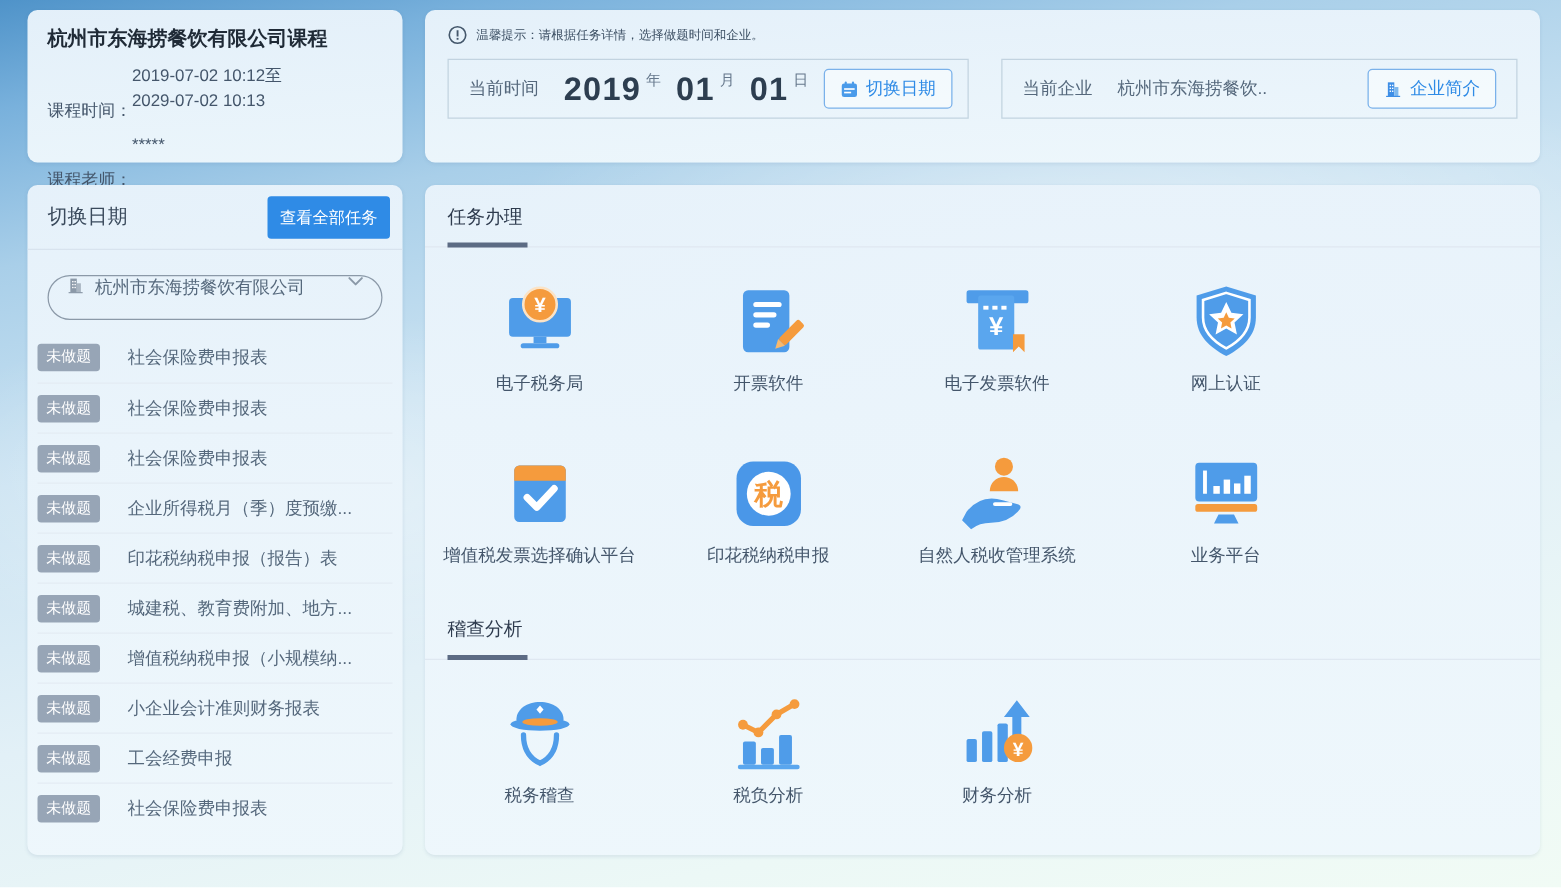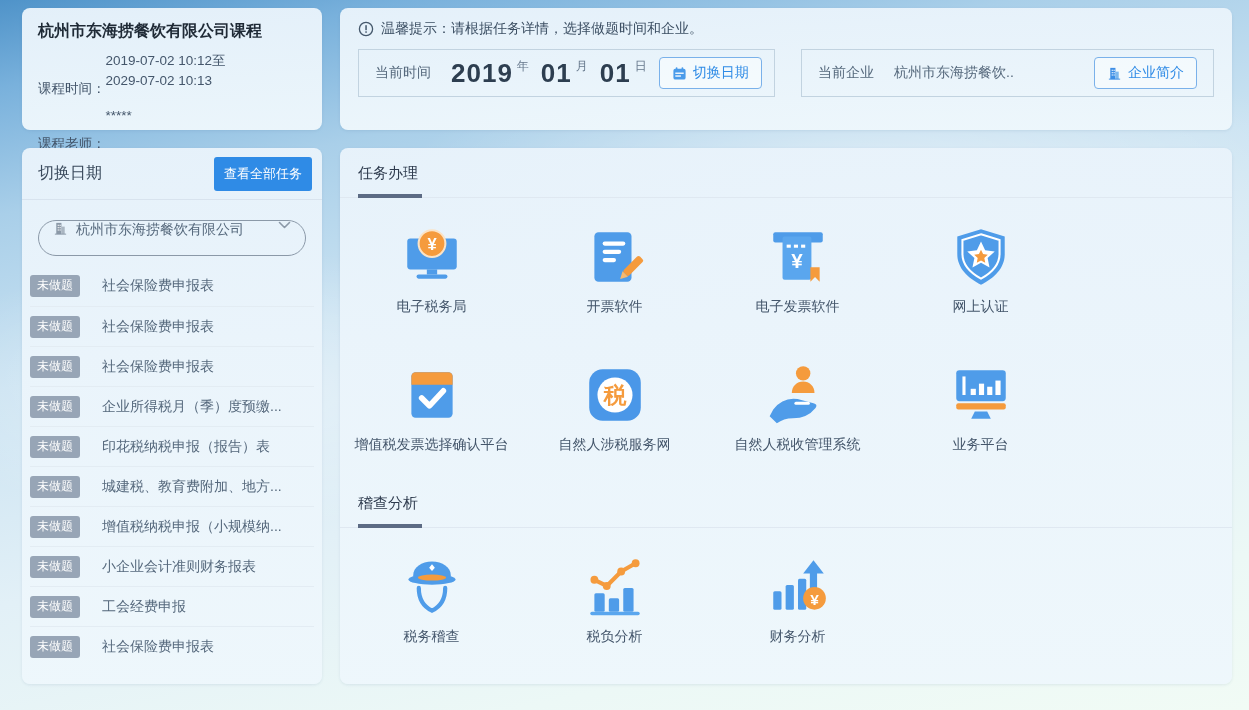--- a/index.html
+++ b/index.html
@@ -20,21 +20,21 @@
   .card-topbar { left: 340px; top: 8px; width: 892px; height: 122px; padding: 12px 18px; }
   .card-sidebar { left: 22px; top: 148px; width: 300px; height: 536px; overflow: hidden; }
   .card-main { left: 340px; top: 148px; width: 892px; height: 536px; padding-top: 16px; overflow: hidden; }
 
   
   .course-title { font-size: 16px; font-weight: bold; color: #1f2a36; margin-bottom: 9px; }
   .course-row { display: flex; font-size: 13.5px; color: #44566b; line-height: 1.45; margin-bottom: 7px; }
   .course-row .lbl { white-space: nowrap; margin-top: 28px; }
 
   
-  .notice { display: flex; align-items: center; gap: 7px; font-size: 14px; color: #3c4f63; }
+  .notice { display: flex; align-items: center; gap: 7px; font-size: 10px; color: #3c4f63; }
   .tb-boxes { display: flex; gap: 26px; margin-top: 11px; }
   .tb-box { height: 48px; border: 1px solid #c2d3e0; display: flex; align-items: center; padding: 0 16px; }
   .date-box { width: 417px; }
   .ent-box { flex: 1; }
   .tb-label { font-size: 14px; color: #55687c; margin-right: 20px; white-space: nowrap; }
   .date-nums { display: flex; align-items: flex-start; }
   .num { font-size: 26px; font-weight: bold; color: #2d3e50; letter-spacing: 1px; }
   .unit { font-size: 12px; color: #66788c; margin: 0 12px 0 4px; }
   .ghost-btn {
     margin-left: auto; display: flex; align-items: center; gap: 6px;
@@ -273,21 +273,21 @@
         </svg>
         <div class="app-label">增值税发票选择确认平台</div>
       </div>
 
       <div class="app">
         <svg viewBox="0 0 64 64">
           <rect x="7" y="7" width="50" height="50" rx="13" fill="#4a97e8"></rect>
           <circle cx="32" cy="32" r="17" fill="#fff"></circle>
           <text x="32" y="40" font-size="22" font-weight="bold" fill="#f59b3d" text-anchor="middle">税</text>
         </svg>
-        <div class="app-label">自然人涉税服务网</div>
+        <div class="app-label">印花税纳税申报</div>
       </div>
 
       <div class="app">
         <svg viewBox="0 0 64 64">
           <circle cx="37" cy="11" r="7" fill="#f59b3d"></circle>
           <path d="M26 30c0-6.5 5-11 11-11s11 4.5 11 11z" fill="#f59b3d"></path>
           <path d="M8 46q11-14 28-9l11 3q4.5 1.2 2 4.5-8 10-22 10-9 0-15.5 5l-7-7z" fill="#4f9ce9"></path>
           <path d="M30 40h12" stroke="#fff" stroke-width="3" stroke-linecap="round"></path>
         </svg>
         <div class="app-label">自然人税收管理系统</div>

